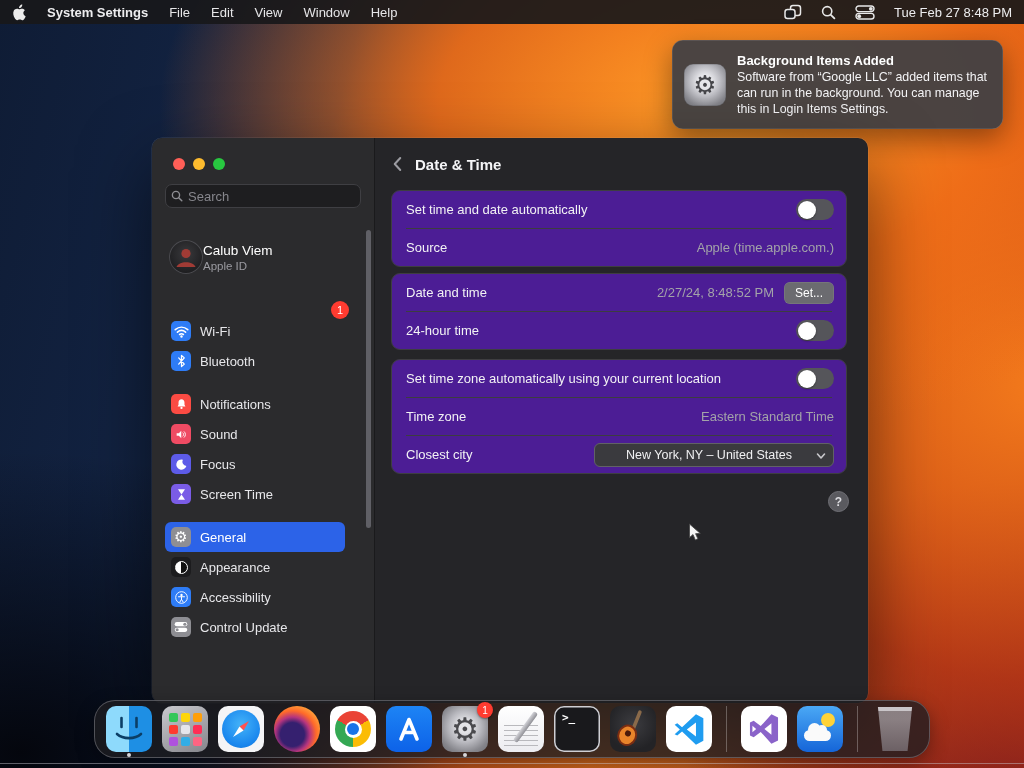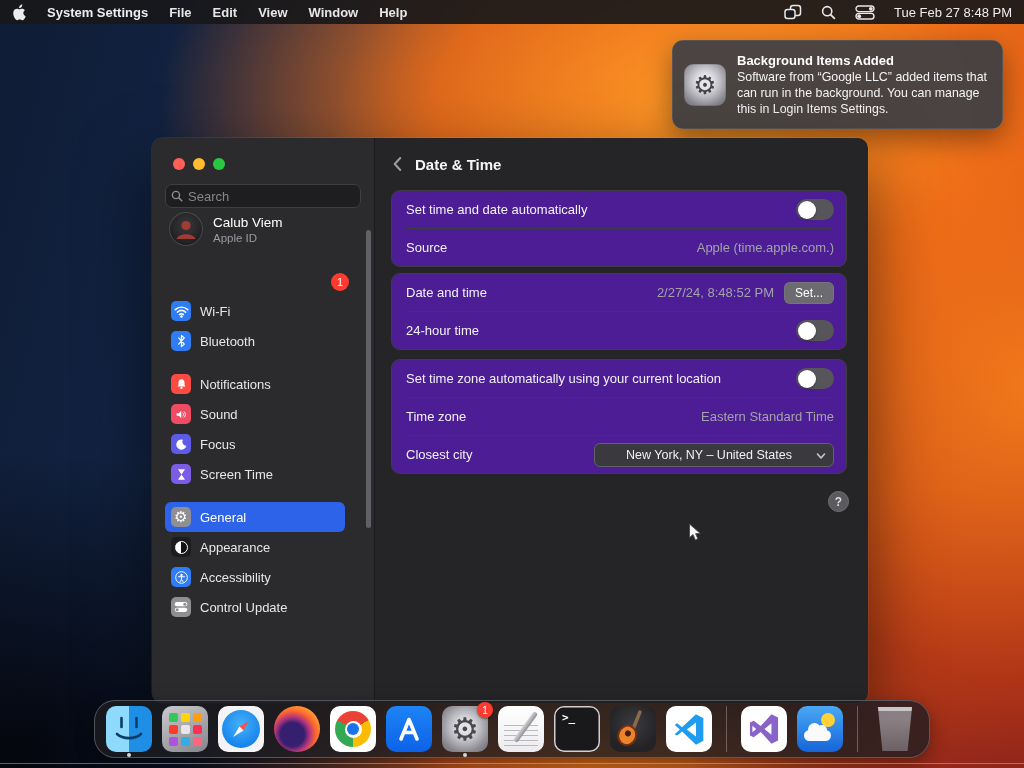--- a/index.html
+++ b/index.html
@@ -16,21 +16,21 @@
   }
 
   
   .menubar {
     position:absolute; top:0; left:0; width:1024px; height:24px;
     background:rgba(24,24,26,.92);
     display:flex; align-items:center; justify-content:space-between;
     padding:0 12px; color:#ededef; font-size:13px;
   }
   .mb-left, .mb-right { display:flex; align-items:center; }
-  .mb-left > * { margin-right:21px;font-weight:bold; }
+  .mb-left > * { margin-right:21px; }
   .mb-app { font-weight:bold; }
   .mb-item { color:#e6e6e8; }
   .mb-right > * { margin-left:19px; display:flex; align-items:center; }
   .mb-clock { font-size:13px; }
 
   
   .notification {
     position:absolute; left:672px; top:40px; width:331px; height:89px;
     background:rgba(64,64,68,.94); border-radius:11px;
     box-shadow:0 10px 28px rgba(0,0,0,.4), inset 0 0 0 .5px rgba(255,255,255,.18);
@@ -62,38 +62,38 @@
     margin-top:14px; height:24px; border-radius:7px;
     background:#1e1e20; border:1px solid #3f3f43;
     display:flex; align-items:center; gap:5px; padding:0 5px;
   }
   .searchbox input {
     background:transparent; border:none; outline:none; width:100%;
     font-size:13px; color:#e8e8ea; font-family:inherit;
   }
   .searchbox input::placeholder { color:#86868c; }
 
-  .profile { display:flex; align-items:center; gap:10px; margin:4px 0 0 4px; }
+  .profile { display:flex; align-items:center; gap:0; margin:32px 0 0 4px; }
   .avatar {
     width:34px; height:34px; border-radius:50%;
     background:radial-gradient(circle at 50% 40%, #39393c, #1c1c1e 78%);
     box-shadow:inset 0 0 0 1px #4a4a4e; position:relative; overflow:hidden;
   }
   .p-name { font-size:13.5px; color:#ffffff; }
   .p-sub  { font-size:11.5px; color:#9b9ba1; margin-top:2px; }
 
   .update-row { display:flex; align-items:flex-start; margin:20px 0 0 4px; position:relative; }
   .update-label { font-size:13px; color:#f0f0f2; line-height:17px; width:138px; }
   .badge {
     min-width:18px; height:18px; border-radius:9px; background:var(--badge);
     color:#fff; font-size:11px; display:flex; align-items:center; justify-content:center;
     padding:0 5px; position:absolute; right:12px; top:7px;
   }
 
-  .nav { margin-top:30px; }
+  .nav { margin-top:22px; }
   .nav-item {
     display:flex; align-items:center; gap:9px; height:30px;
     padding:0 6px; border-radius:6px; margin-right:16px;
   }
   .nav-item.sel { background:var(--accent); }
   .nav-item.gap { margin-top:13px; }
   .nav-label { font-size:13px; color:#e7e7ea; }
   .nav-item.sel .nav-label { color:#ffffff; }
   .tile {
     width:20px; height:20px; border-radius:5px; flex:0 0 20px;

